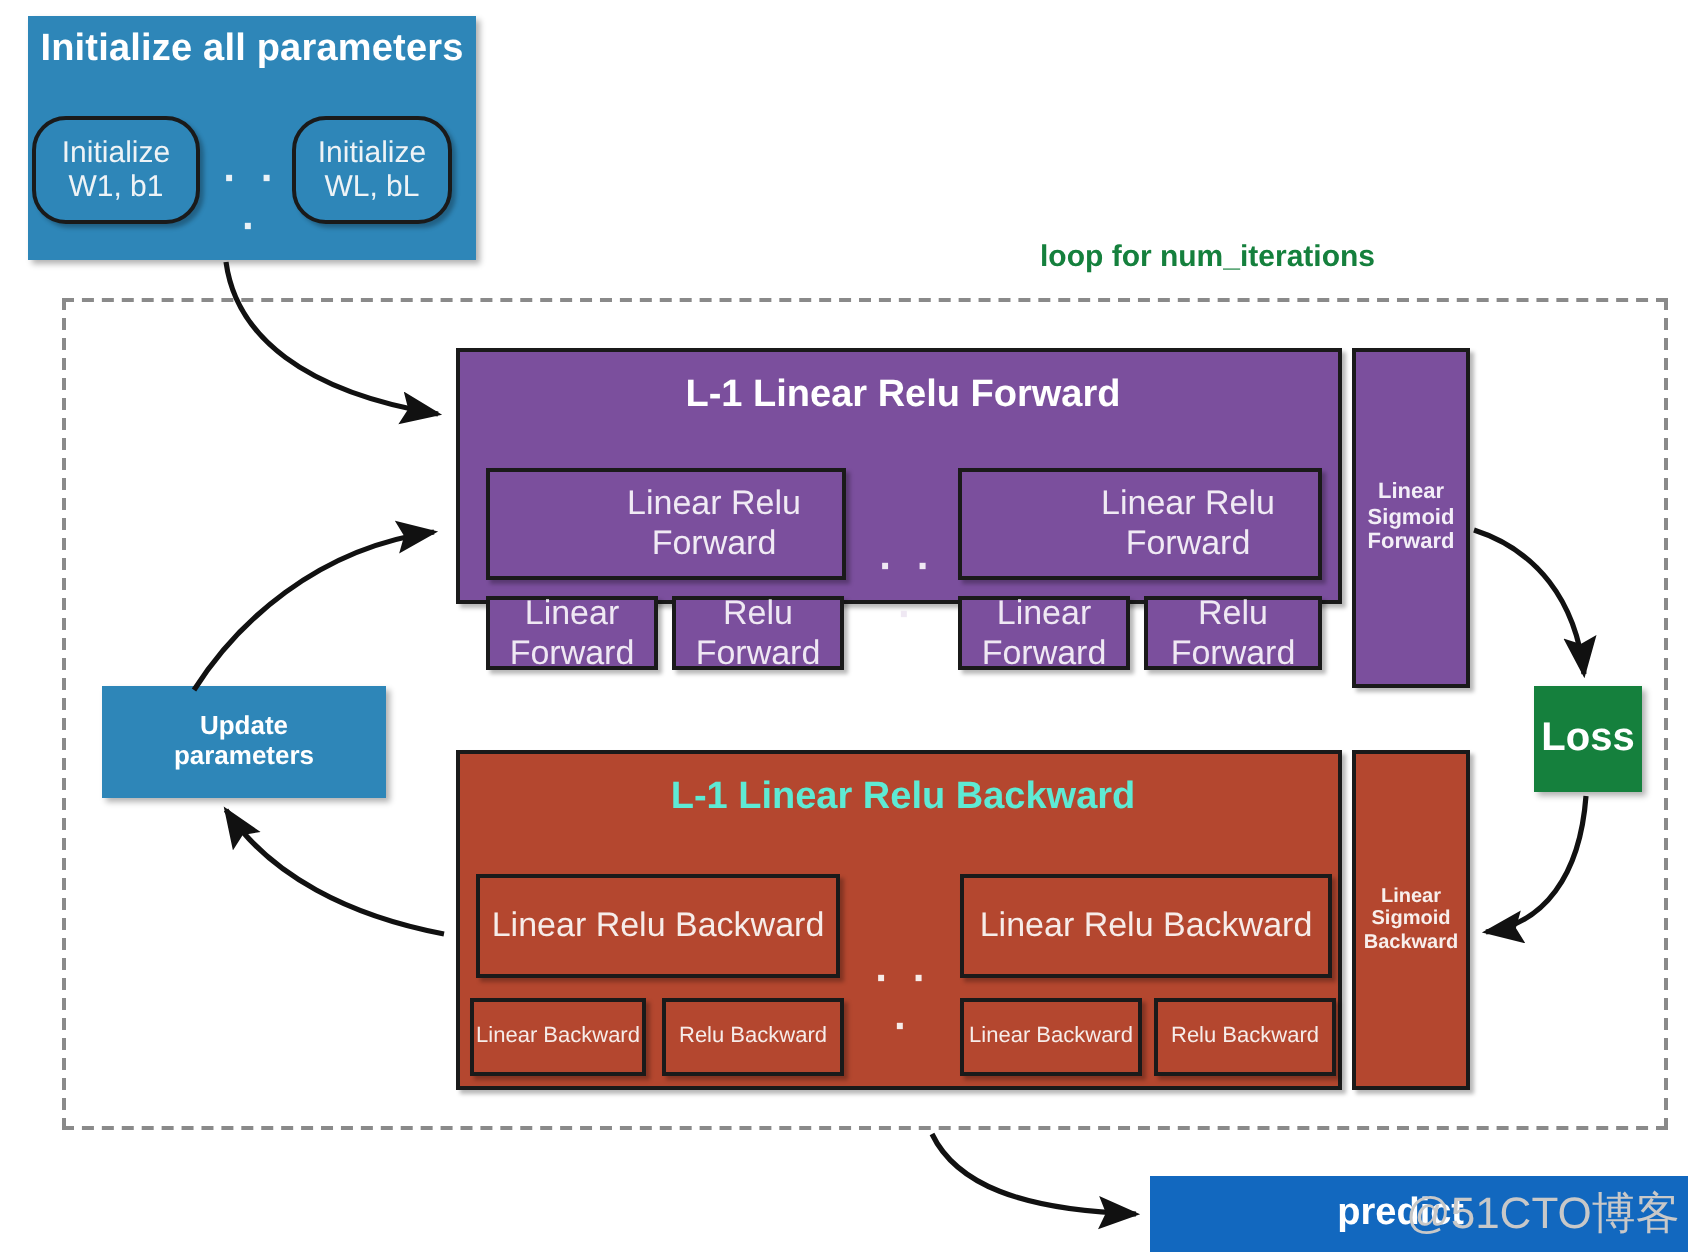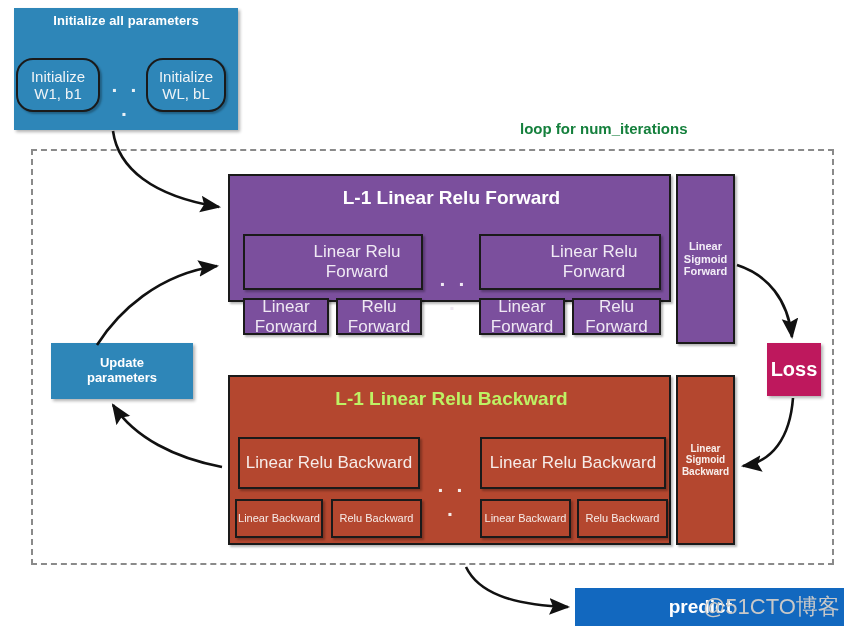--- a/index.html
+++ b/index.html
@@ -23,27 +23,27 @@
     box-shadow:2px 2px 2px rgba(0,0,0,.28);
     line-height:1.15;
   }
   .noborder{border:none;box-shadow:2px 2px 3px rgba(0,0,0,.30);}
 
   
   .c-blue{background:#2e86b8;}
   .c-blue-dk{background:#1268bf;padding-left:10px;}
   .c-purple{background:#7b4f9d;}
   .c-red{background:#b4472f;}
-  .c-green{background:#be185d;}
+  .c-green{background:#15803d;}
 
   
   #init-group{left:14px;top:8px;width:224px;height:122px;}
   #init-title{
     position:absolute;left:0;top:6px;width:224px;
-    font-size:13px;font-weight:bold;color:#fff;text-align:center;
+    font-size:19px;font-weight:bold;color:#fff;text-align:center;
     letter-spacing:.1px;
   }
   .init-cell{
     font-size:15px;color:#eef3f6;font-weight:normal;
     padding:0 4px;
     border-radius:17px;
   }
   #init-cell-1{left:16px;top:58px;width:84px;height:54px;}
   #init-cell-2{left:146px;top:58px;width:80px;height:54px;}
   #init-dots{
@@ -82,21 +82,21 @@
   }
   #fwd-sigmoid{
     left:676px;top:174px;width:59px;height:170px;
     font-size:11px;font-weight:bold;color:#f3eef7;
   }
 
   
   #bwd-outer{left:228px;top:375px;width:443px;height:170px;}
   #bwd-title{
     position:absolute;left:0;top:11px;width:443px;
-    text-align:center;font-size:19px;font-weight:bold;color:#bef264;
+    text-align:center;font-size:19px;font-weight:bold;color:#5eead4;
   }
   .big-cell-r{font-size:17px;color:#f6ece9;}
   .small-cell-r{font-size:11px;color:#f6ece9;}
   #bwd-big-1{left:238px;top:437px;width:182px;height:52px;}
   #bwd-big-2{left:480px;top:437px;width:186px;height:52px;}
   #bwd-sm-1{left:235px;top:499px;width:88px;height:39px;}
   #bwd-sm-2{left:331px;top:499px;width:91px;height:39px;}
   #bwd-sm-3{left:480px;top:499px;width:91px;height:39px;}
   #bwd-sm-4{left:577px;top:499px;width:91px;height:39px;}
   #bwd-dots{

